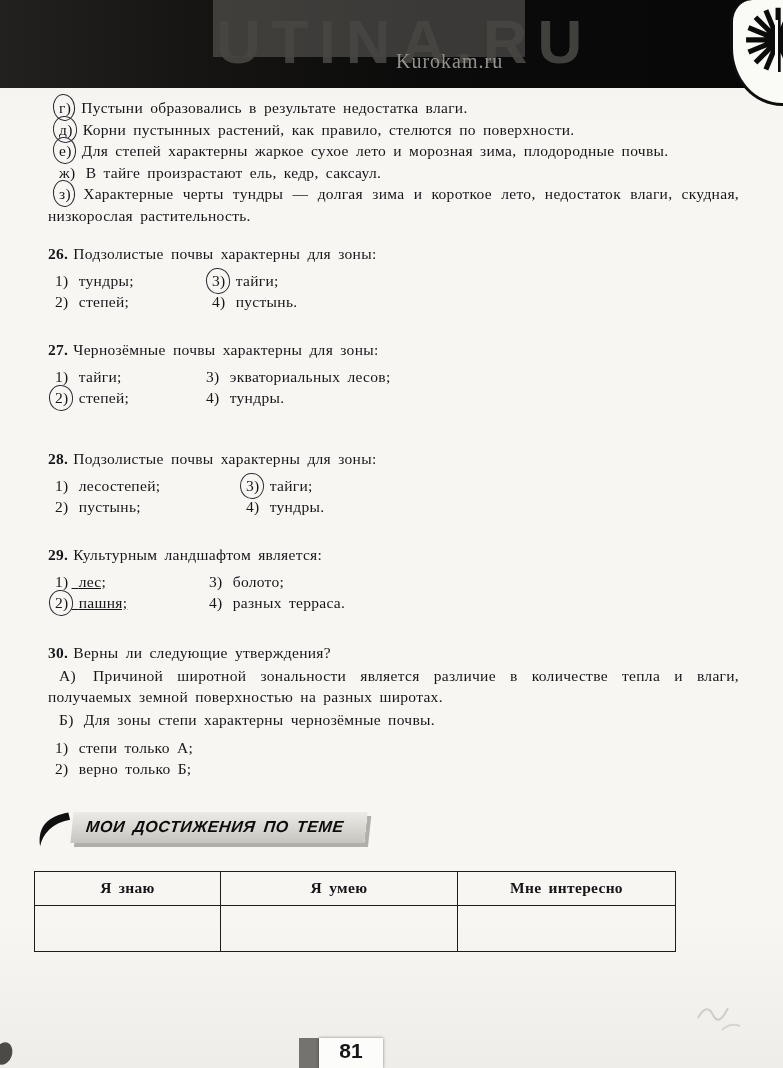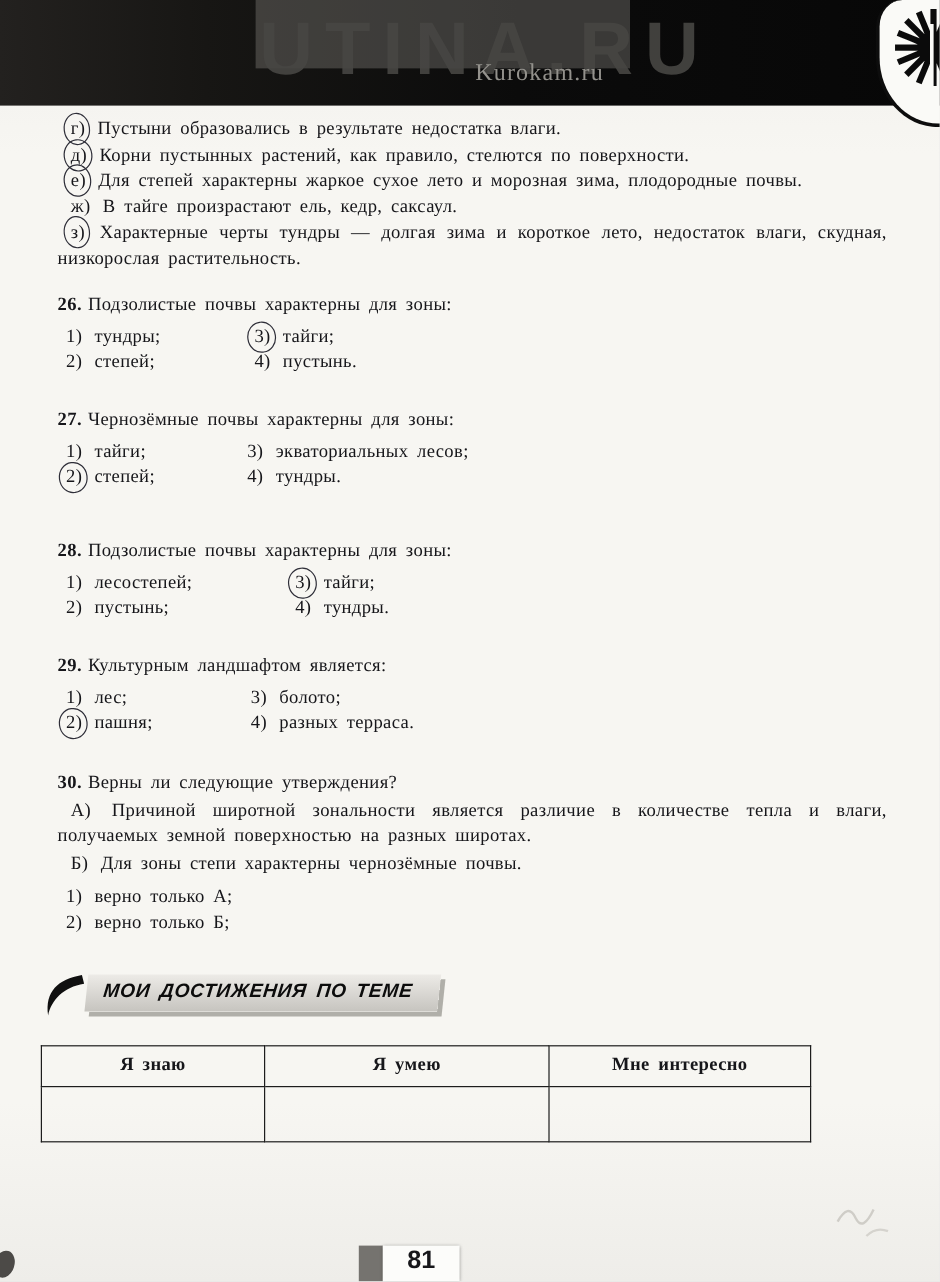--- a/index.html
+++ b/index.html
@@ -32,21 +32,21 @@
   .lbl[data-circled="true"]::after{content:"";position:absolute;left:-6px;right:-4px;top:-3px;bottom:-2px;
     border:1.7px solid #2e2e38;border-radius:50%;transform:rotate(-7deg);}
   .q{margin:0;}
   .q26{margin-top:16px;}.q27{margin-top:25px;}.q28{margin-top:38px;}.q29{margin-top:25px;}.q30{margin-top:27px;}
   .q-head{margin:0;line-height:21px;}
   .q-num{font-weight:bold;margin-right:5px;}
   .q-stmts p{margin:2px 0 0;text-indent:11px;text-align:justify;line-height:21.4px;}
   .opts{display:flex;padding-left:7px;margin-top:6px;gap:19px;}
   .opt-col p{margin:1px 0;line-height:20.5px;white-space:nowrap;}
   .q26 .col-left{width:138px;}.q27 .col-left{width:132px;}.q28 .col-left{width:172px;}
-  .q29 .col-left{width:135px;}.q30 .col-left{width:208px;}
+  .q29 .col-left{width:135px;text-decoration:underline;}.q30 .col-left{width:208px;}
 
   
   .achv{margin-top:28px;margin-left:-18px;display:flex;align-items:center;height:38px;}
   .swoosh{width:42px;height:40px;margin-right:0px;flex:0 0 auto;}
   .banner{font-family:"Liberation Sans",sans-serif;font-weight:bold;font-style:italic;
     font-size:16px;letter-spacing:.6px;color:#0c0c0c;white-space:nowrap;
     background:linear-gradient(180deg,#edebe7,#c6c4bf);
     padding:6px 22px 7px 14px;transform:skewX(-6deg);
     box-shadow:4px 4px 0 rgba(118,116,110,.55);}
 
@@ -198,21 +198,21 @@
           <span>Причиной широтной зональности является различие в количестве тепла и влаги, получаемых земной поверхностью на разных широтах.</span>
         </p>
         <p>
           <span class="lbl">Б)</span>
           <span>Для зоны степи характерны чернозёмные почвы.</span>
         </p>
       </div>
       <div class="opts">
         <div class="opt-col col-left">
           <p><span class="lbl" data-circled="false">1)</span>
-             <span>верно только А;</span></p>
+             <span>степи только А;</span></p>
           <p><span class="lbl" data-circled="false">2)</span>
              <span>верно только Б;</span></p>
         </div>
       </div>
     </div>
 
     <div class="achv">
       <svg class="swoosh" viewBox="0 0 44 44">
         <path d="M41 5 C19 9 7 20 10 42 C13 28 24 16 43 13 Z" fill="#101010"></path>
       </svg>

